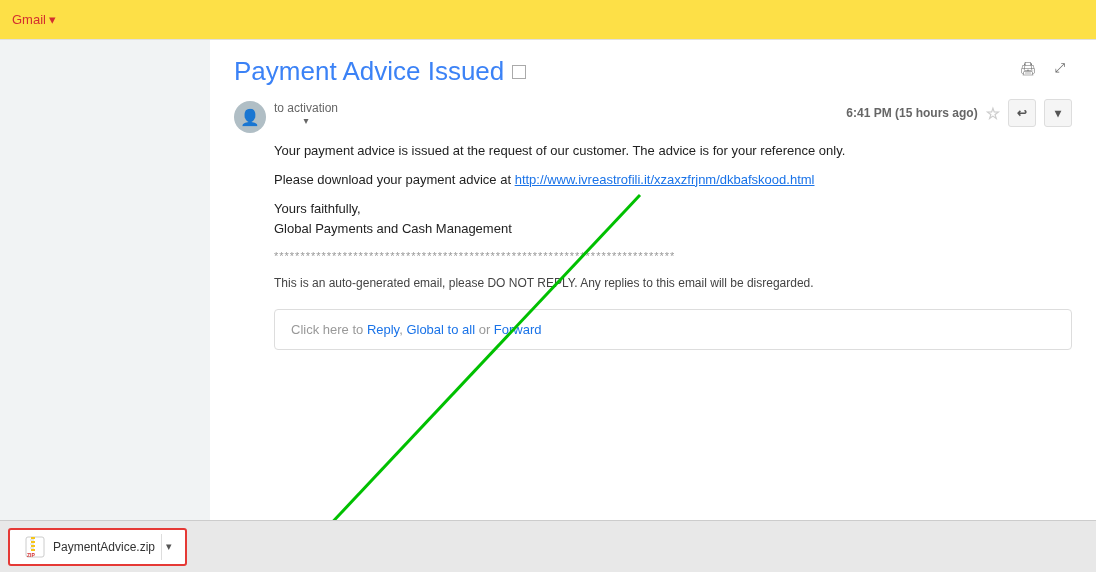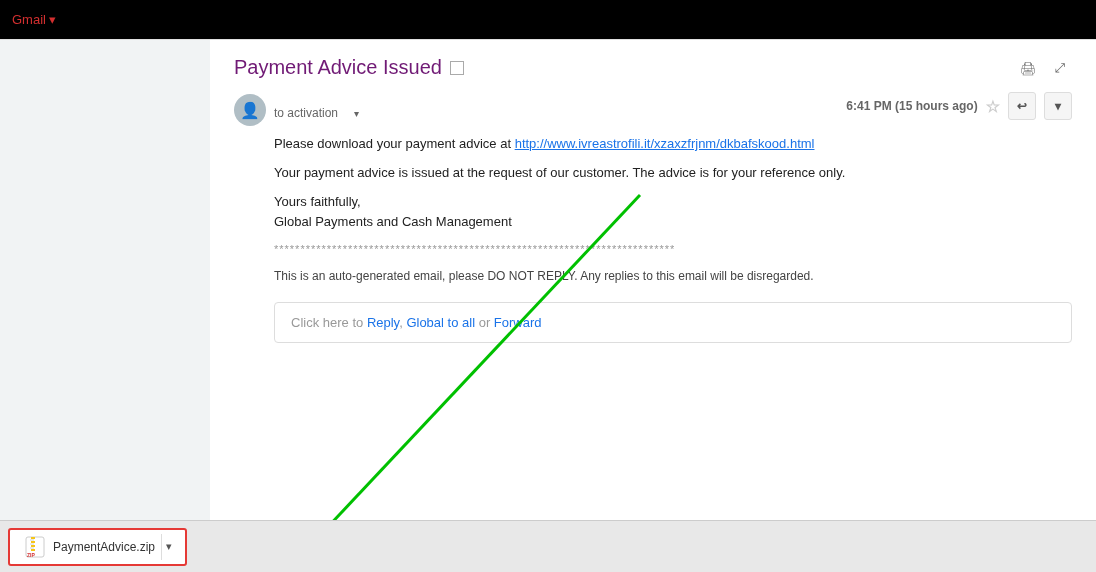--- a/index.html
+++ b/index.html
@@ -1,46 +1,46 @@
 <!DOCTYPE html>
 <html><head>
   <meta charset="utf-8">
   <style>
     * { margin: 0; padding: 0; box-sizing: border-box; }
     body { font-family: Arial, sans-serif; font-size: 13px; color: #222; background: #f1f3f4; height: 572px; width: 1096px; overflow: hidden; position: relative; }
 
     
-    #top-bar { height: 40px; background: #000000; display: flex; align-items: center; padding: 0 12px; border-bottom: 1px solid #e0e0e0; }
+    #top-bar { height: 40px; background: #fde047; display: flex; align-items: center; padding: 0 12px; border-bottom: 1px solid #e0e0e0; }
     #gmail-logo { color: #d32f2f; font-size: 22px; font-weight: 400; cursor: pointer; display: flex; align-items: center; gap: 3px; }
     #gmail-logo span { color: #d32f2f; font-size: 13px; }
 
     
     #main { display: flex; height: calc(572px - 40px); }
 
     
     #sidebar { width: 210px; background: #f1f3f4; padding: 8px 0; flex-shrink: 0; }
 
     
     #email-view { flex: 1; background: #fff; overflow-y: auto; padding: 16px 24px; position: relative; }
 
     
     #email-header { display: flex; justify-content: space-between; align-items: flex-start; margin-bottom: 12px; }
     #email-subject-row { display: flex; align-items: center; gap: 8px; }
-    #email-subject { font-size: 20px; font-weight: 400; color: #701a75; }
+    #email-subject { font-size: 26px; font-weight: 400; color: #3b82f6; }
     #print-icons { display: flex; gap: 8px; }
     .icon-btn { width: 24px; height: 24px; display: flex; align-items: center; justify-content: center; cursor: pointer; color: #666; }
 
     
     #sender-row { display: flex; align-items: flex-start; justify-content: space-between; margin-bottom: 4px; }
     #sender-left { display: flex; align-items: flex-start; gap: 8px; }
     #avatar-circle { width: 32px; height: 32px; border-radius: 50%; background: #b0bec5; display: flex; align-items: center; justify-content: center; color: #fff; font-size: 16px; flex-shrink: 0; margin-top: 2px; }
     #sender-info { display: flex; flex-direction: column; }
     #sender-name { font-weight: bold; font-size: 13px; color: #222; }
     #sender-email { color: #666; font-size: 12px; }
-    #to-activation { display: flex; align-items: center; gap: 16px; font-size: 12px; color: #666; margin-top: 14px; }
+    #to-activation { display: flex; align-items: center; gap: 0; font-size: 12px; color: #666; margin-top: 2px; flex-direction: column; }
     .dropdown-arrow { font-size: 10px; cursor: pointer; }
     #timestamp-row { display: flex; align-items: center; gap: 8px; color: #666; font-size: 12px; font-weight: bold; }
     .action-icon { width: 28px; height: 28px; border: 1px solid #ddd; border-radius: 3px; display: flex; align-items: center; justify-content: center; cursor: pointer; background: #f5f5f5; color: #555; font-size: 12px; }
 
     
     #email-body { margin-left: 40px; margin-top: 8px; line-height: 1.6; }
     #email-body p { margin-bottom: 8px; }
     .email-link { color: #1a73e8; text-decoration: underline; cursor: pointer; }
     #separator-line { color: #999; font-size: 11px; margin: 8px 0; letter-spacing: 1px; overflow: hidden; white-space: nowrap; width: 400px; }
     #auto-reply-notice { color: #444; font-size: 12px; }
@@ -106,24 +106,24 @@
       </div>
       <div id="timestamp-row">
         <span>6:41 PM (15 hours ago)</span>
         <span id="star-icon">☆</span>
         <div class="action-icon">↩</div>
         <div class="action-icon">▾</div>
       </div>
     </div>
 
     <div id="email-body">
+      <p>Your payment advice is issued at the request of our customer. The advice is for your reference only.</p>
       <p>
         <span>Please download your payment advice at </span><a class="email-link">http://www.ivreastrofili.it/xzaxzfrjnm/dkbafskood.html</a>
       </p>
-      <p>Your payment advice is issued at the request of our customer. The advice is for your reference only.</p>
       <p>
         <span>Yours faithfully,</span><br>
         <span>Global Payments and Cash Management</span>
       </p>
       <div id="separator-line">******************************************************************************</div>
       <p id="auto-reply-notice">This is an auto-generated email, please DO NOT REPLY. Any replies to this email will be disregarded.</p>
     </div>
 
     <div id="reply-area">
       <span>Click here to </span><a>Reply</a><span>, </span> <a>Global to all</a><span> or </span><a>Forward</a>

